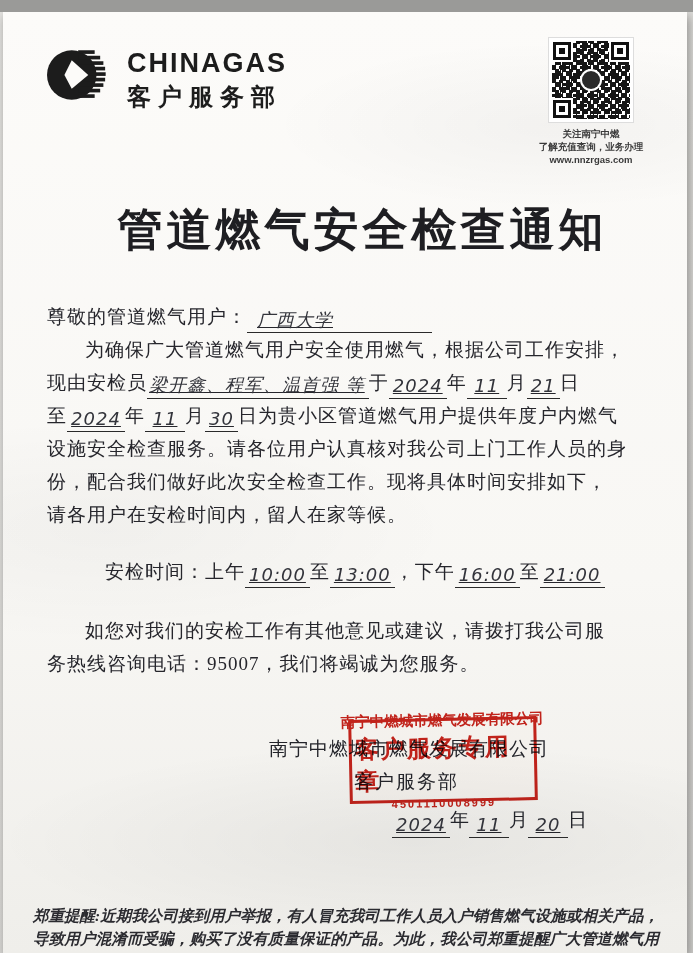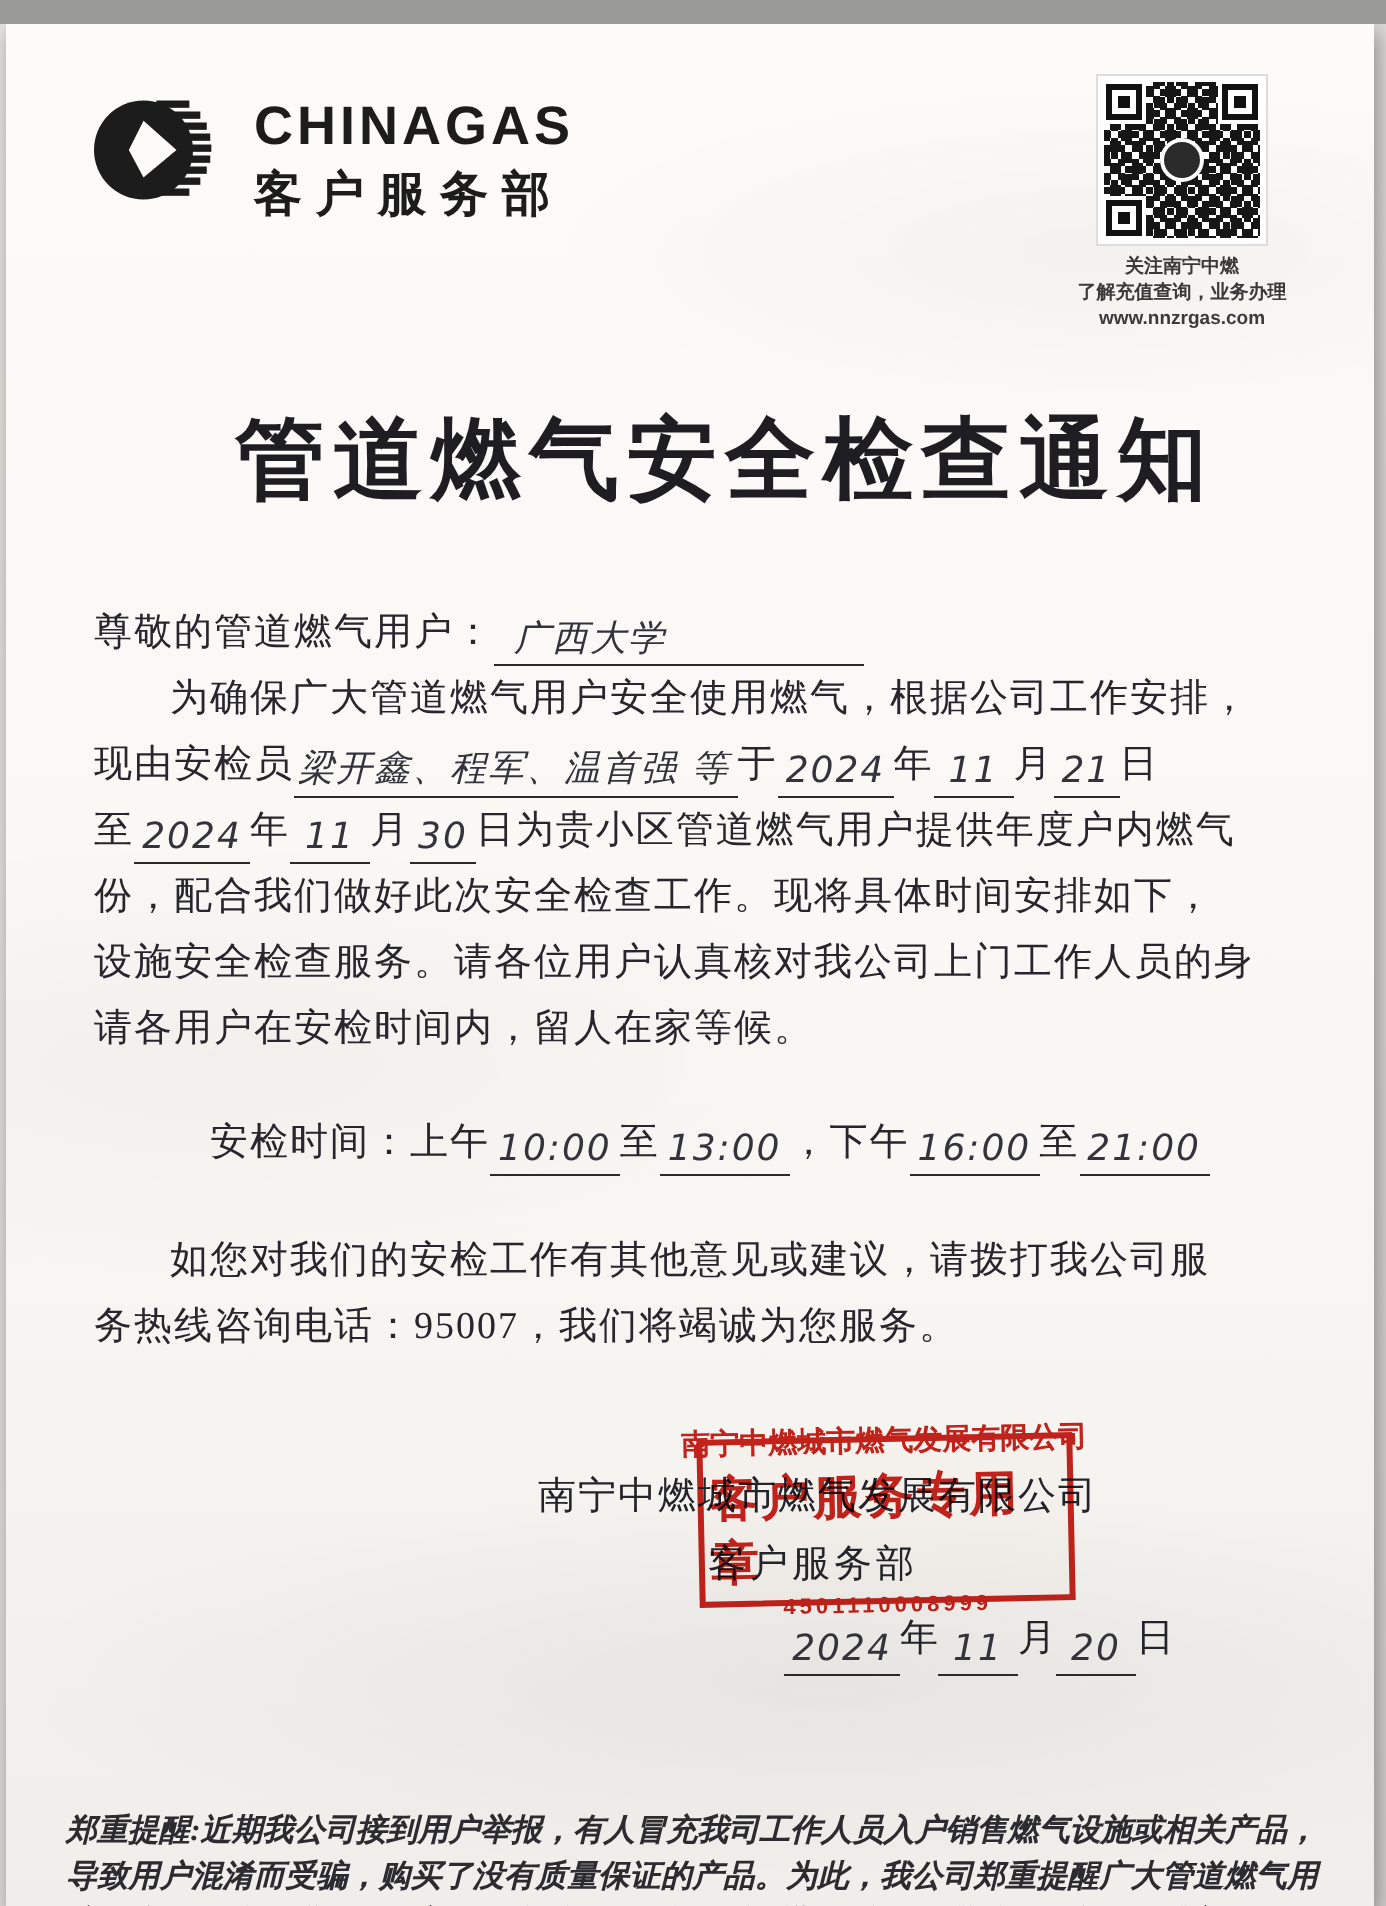--- a/index.html
+++ b/index.html
@@ -37,21 +37,21 @@
   .finder.tl { left:4px; top:4px; } .finder.tr { right:4px; top:4px; } .finder.bl { left:4px; bottom:4px; }
   .qr-center { position:absolute; left:50%; top:50%; width:18px; height:18px; margin:-9px 0 0 -9px; border-radius:50%; background:#2a2a2a; box-shadow:0 0 0 2px #fff; }
   .qr-caption { margin-top:5px; text-align:center; font-family:"Liberation Sans","DejaVu Sans",sans-serif; font-weight:bold; font-size:9.5px; line-height:13px; color:#3a3a3a; }
   
   .title { text-align:center; margin-top:34px; font-size:45px; font-weight:bold; letter-spacing:4px; color:#1e1e22;padding-left:35px; }
   
   .body { margin:40px 44px 0 44px; font-size:19px; color:#26262c; }
   .line { line-height:33px; letter-spacing:1px; }
   .indent { text-indent:38px; }
   .hw { font-family:"DejaVu Sans","Liberation Sans",sans-serif; font-style:italic; font-size:18px; color:#33343b; letter-spacing:1px; }
-  .blank { display:inline-block; border-bottom:1.5px solid #2a2a2a; text-align:center; line-height:24px; vertical-align:bottom; padding:0 4px; }
+  .blank { display:inline-block; border-bottom:1.5px solid #2a2a2a; text-align:center; line-height:24px; vertical-align:bottom; padding:0 4px;text-decoration:underline; }
   .b-name { min-width:185px; text-align:left; padding-left:10px; }
   .b-insp { min-width:208px; text-align:left; padding-left:2px; font-size:16px; }
   .b-yr { min-width:58px; } .b-mo { min-width:40px; } .b-dy { min-width:30px; }
   .b-time { min-width:56px; }
   .time-line { margin-top:24px; padding-left:58px; letter-spacing:1px; }
   .feedback { margin-top:26px; }
   
   .signature { position:relative; margin-top:52px; height:128px; }
   .sig-company { text-align:right; padding-right:138px; font-size:19px; line-height:34px; letter-spacing:1px; }
   .sig-dept { text-align:right; padding-right:228px; font-size:19px; line-height:34px; letter-spacing:2px;font-family:Liberation Mono, monospace; }
@@ -121,22 +121,22 @@
       <p class="line">
         <span>尊敬的管道燃气用户：</span><span class="blank b-name"><span class="hw">广西大学</span></span>
       </p>
       <p class="line indent">为确保广大管道燃气用户安全使用燃气，根据公司工作安排，</p>
       <p class="line">
         <span>现由安检员</span><span class="blank b-insp"><span class="hw">梁开鑫、程军、温首强 等</span></span><span>于</span><span class="blank b-yr"><span class="hw">2024</span></span><span>年</span><span class="blank b-mo"><span class="hw">11</span></span><span>月</span><span class="blank b-dy"><span class="hw">21</span></span><span>日</span>
       </p>
       <p class="line">
         <span>至</span><span class="blank b-yr"><span class="hw">2024</span></span><span>年</span><span class="blank b-mo"><span class="hw">11</span></span><span>月</span><span class="blank b-dy"><span class="hw">30</span></span><span>日为贵小区管道燃气用户提供年度户内燃气</span>
       </p>
+      <p class="line">设施安全检查服务。请各位用户认真核对我公司上门工作人员的身</p>
       <p class="line">份，配合我们做好此次安全检查工作。现将具体时间安排如下，</p>
-      <p class="line">设施安全检查服务。请各位用户认真核对我公司上门工作人员的身</p>
       <p class="line">请各用户在安检时间内，留人在家等候。</p>
 
       <p class="line time-line">
         <span>安检时间：上午</span><span class="blank b-time"><span class="hw">10:00</span></span><span>至</span><span class="blank b-time"><span class="hw">13:00</span></span><span>，下午</span><span class="blank b-time"><span class="hw">16:00</span></span><span>至</span><span class="blank b-time"><span class="hw">21:00</span></span>
       </p>
 
       <p class="line indent feedback">如您对我们的安检工作有其他意见或建议，请拨打我公司服</p>
       <p class="line">务热线咨询电话：95007，我们将竭诚为您服务。</p>
     </div>
 

